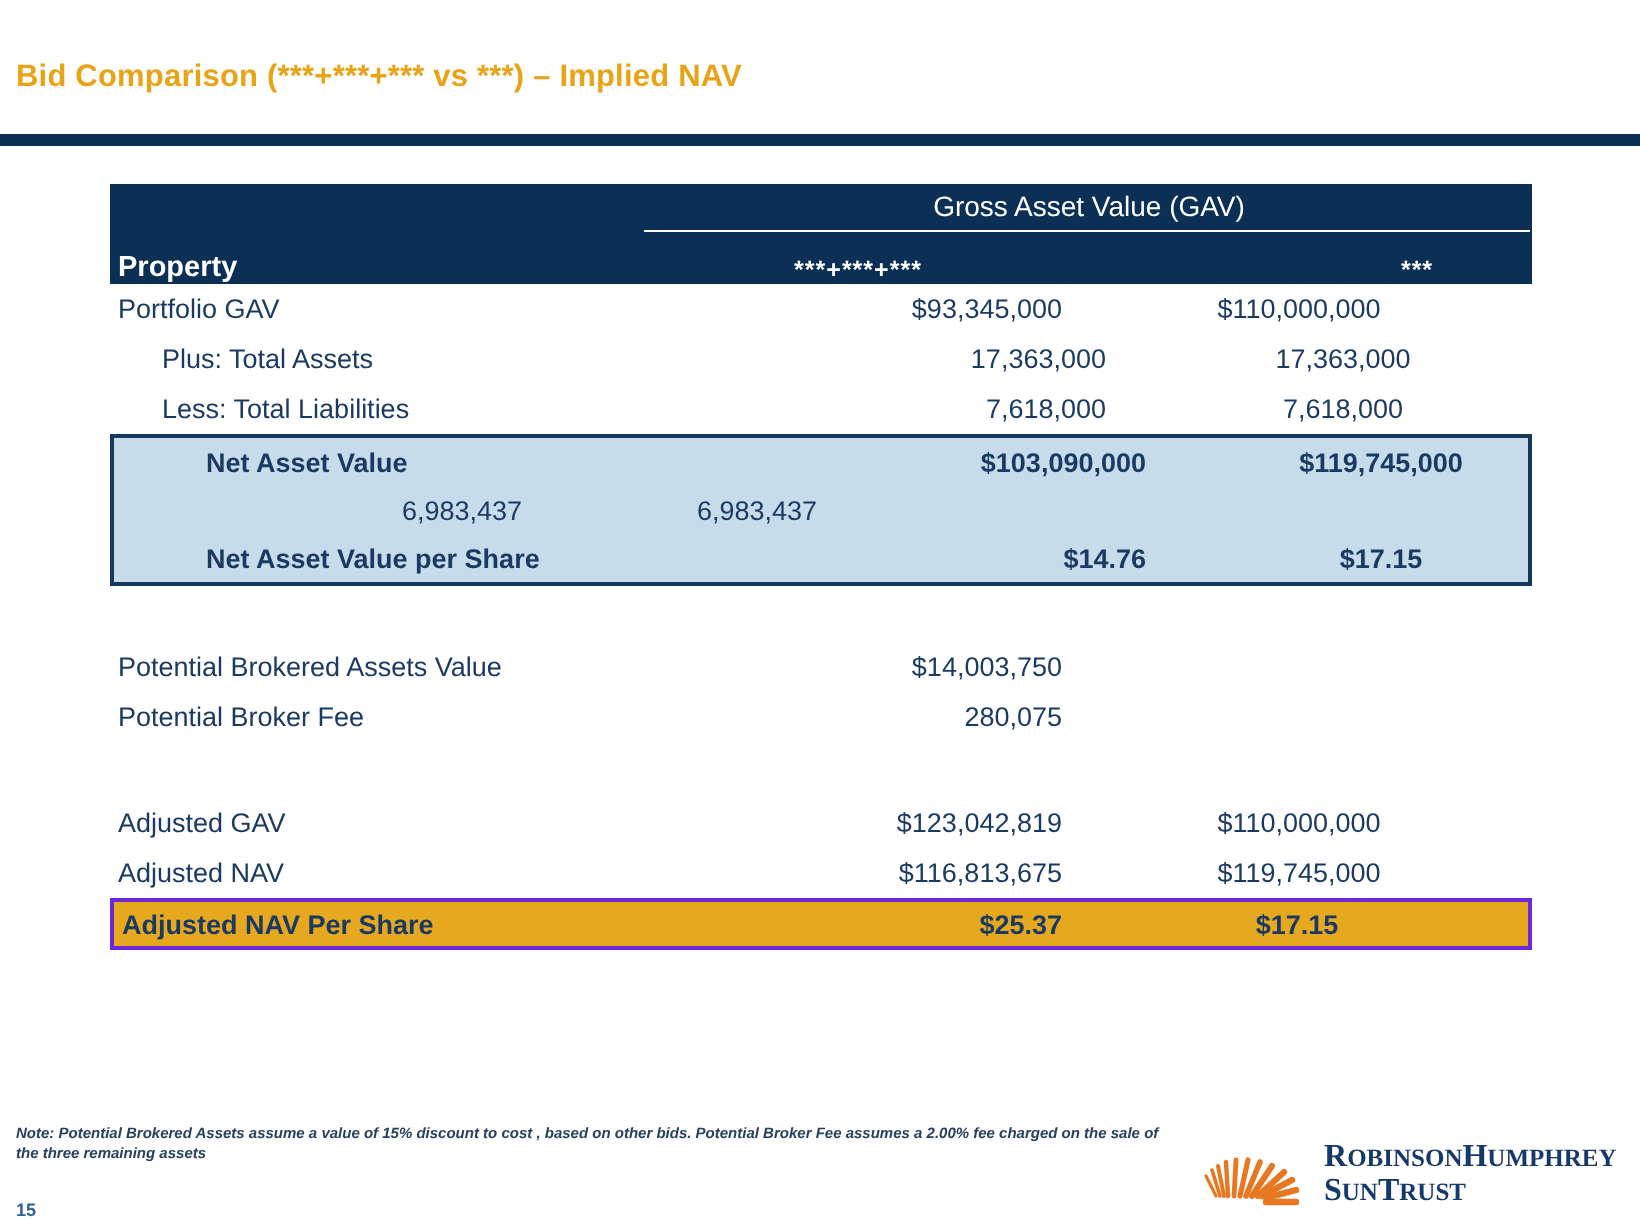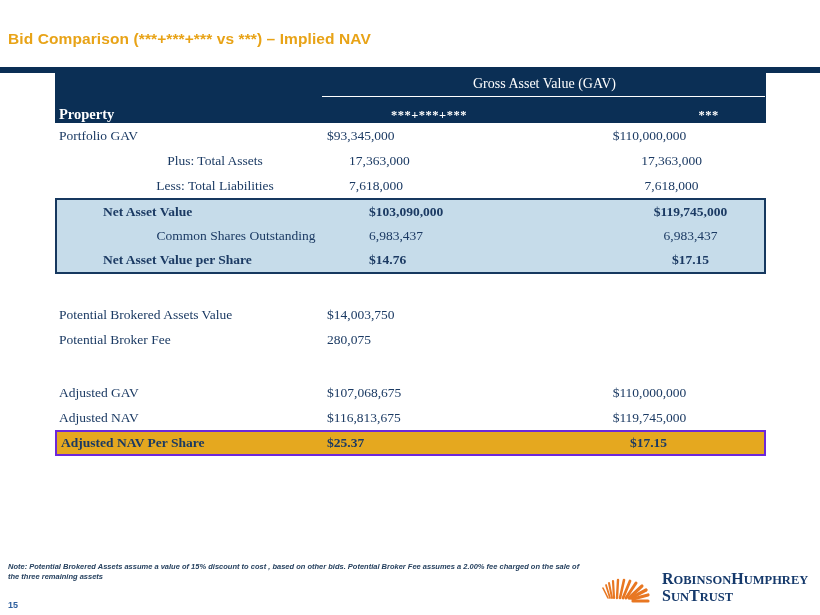--- a/index.html
+++ b/index.html
@@ -34,52 +34,52 @@
     width: 820px;
     height: 6px;
     background: #0b2f55;
     border-top: 1px solid #ffffff;
   }
 
   
   #nav-table {
     position: absolute;
     left: 55px;
-    top: 73px;
+    top: 92px;
     width: 711px;
-    font-family: Liberation Serif, serif;
   }
 
   .row {
     display: flex;
     align-items: center;
     height: 25px;
     box-sizing: border-box;
   }
   .c-label {
     flex: 0 0 268px;
     padding-left: 4px;
     font-size: 13.5px;
     white-space: nowrap;
     overflow: hidden;
   }
   .c-v1 {
     flex: 0 0 204px;
+    text-align: right;
     font-size: 13.5px;
     padding-right: 1px;
     white-space: nowrap;
   }
   .c-v2 {
     flex: 0 0 235px;
     text-align: center;
     font-size: 13.5px;
     padding-right: 20px;
     white-space: nowrap;
   }
-  .indent { padding-left: 26px; text-align: center; }
+  .indent { padding-left: 26px; }
   .bold { font-weight: bold; }
 
   
   #table-header {
     background: #0b2f55;
     color: #ffffff;
     height: 50px;
     position: relative;
     box-sizing: border-box;
   }
@@ -234,21 +234,20 @@
     </div>
   </div>
 
   <div id="nav-block">
     <div class="row">
       <div class="c-label bold">Net Asset Value</div>
       <div class="c-v1 bold">$103,090,000</div>
       <div class="c-v2 bold">$119,745,000</div>
     </div>
     <div class="row">
-      <div class="c-label indent">Common Shares Outstanding</div>
       <div class="c-v1">6,983,437</div>
       <div class="c-v2">6,983,437</div>
     </div>
     <div class="row">
       <div class="c-label bold">Net Asset Value per Share</div>
       <div class="c-v1 bold">$14.76</div>
       <div class="c-v2 bold">$17.15</div>
     </div>
   </div>
 
@@ -265,21 +264,21 @@
       <div class="c-v1">280,075</div>
       <div class="c-v2"></div>
     </div>
   </div>
 
   <div class="spacer-md"></div>
 
   <div class="plain-rows">
     <div class="row">
       <div class="c-label">Adjusted GAV</div>
-      <div class="c-v1">$107,068,675</div>
+      <div class="c-v1">$123,042,819</div>
       <div class="c-v2">$110,000,000</div>
     </div>
     <div class="row">
       <div class="c-label">Adjusted NAV</div>
       <div class="c-v1">$116,813,675</div>
       <div class="c-v2">$119,745,000</div>
     </div>
   </div>
 
   <div id="adj-nav-share">

